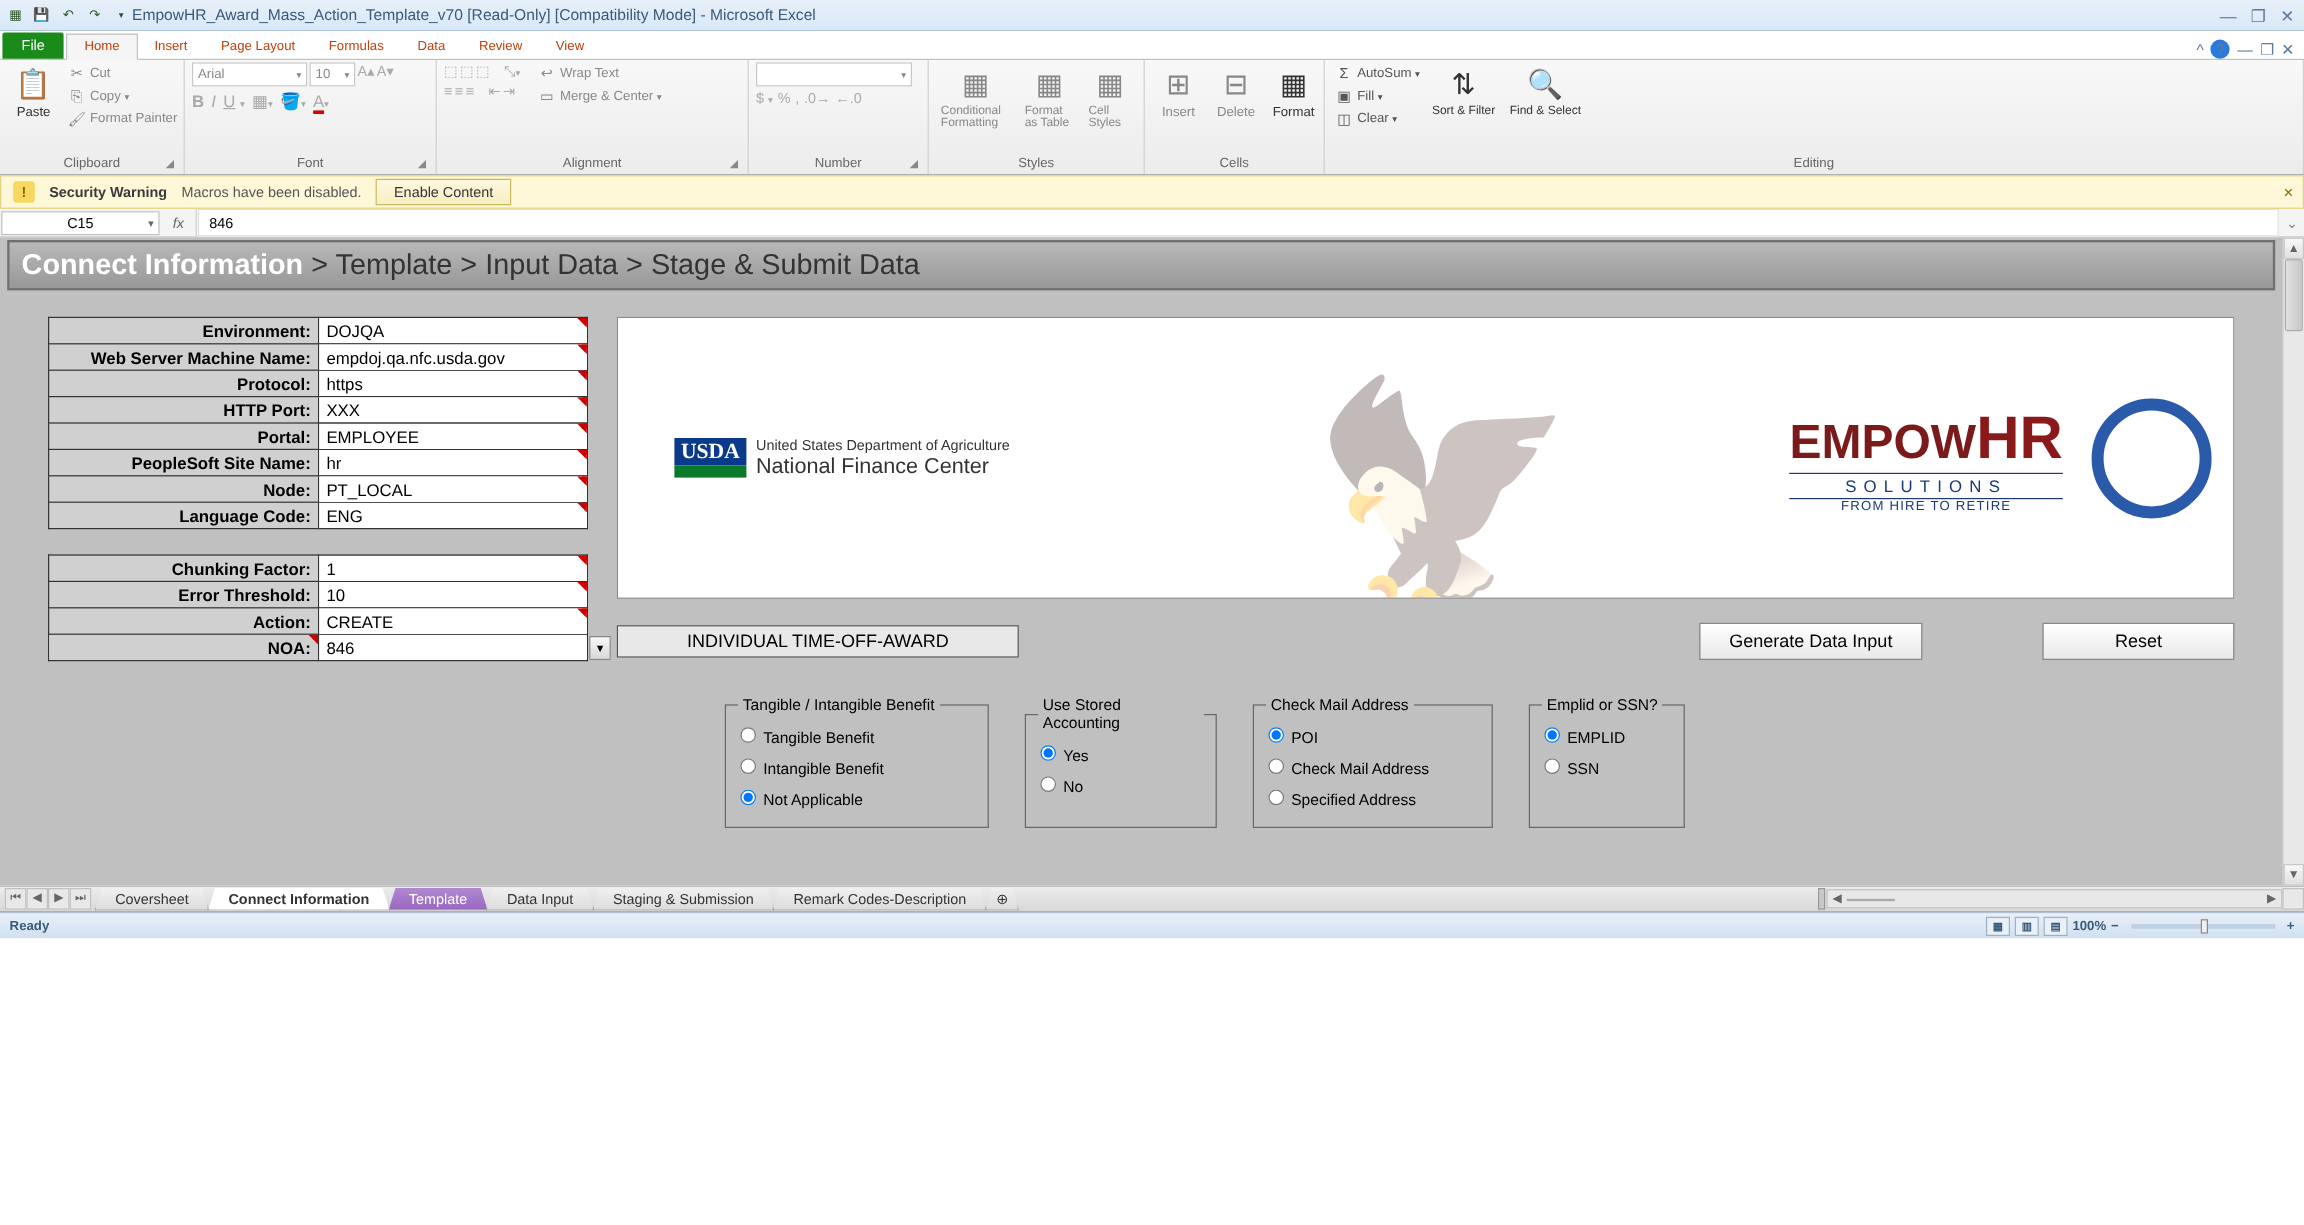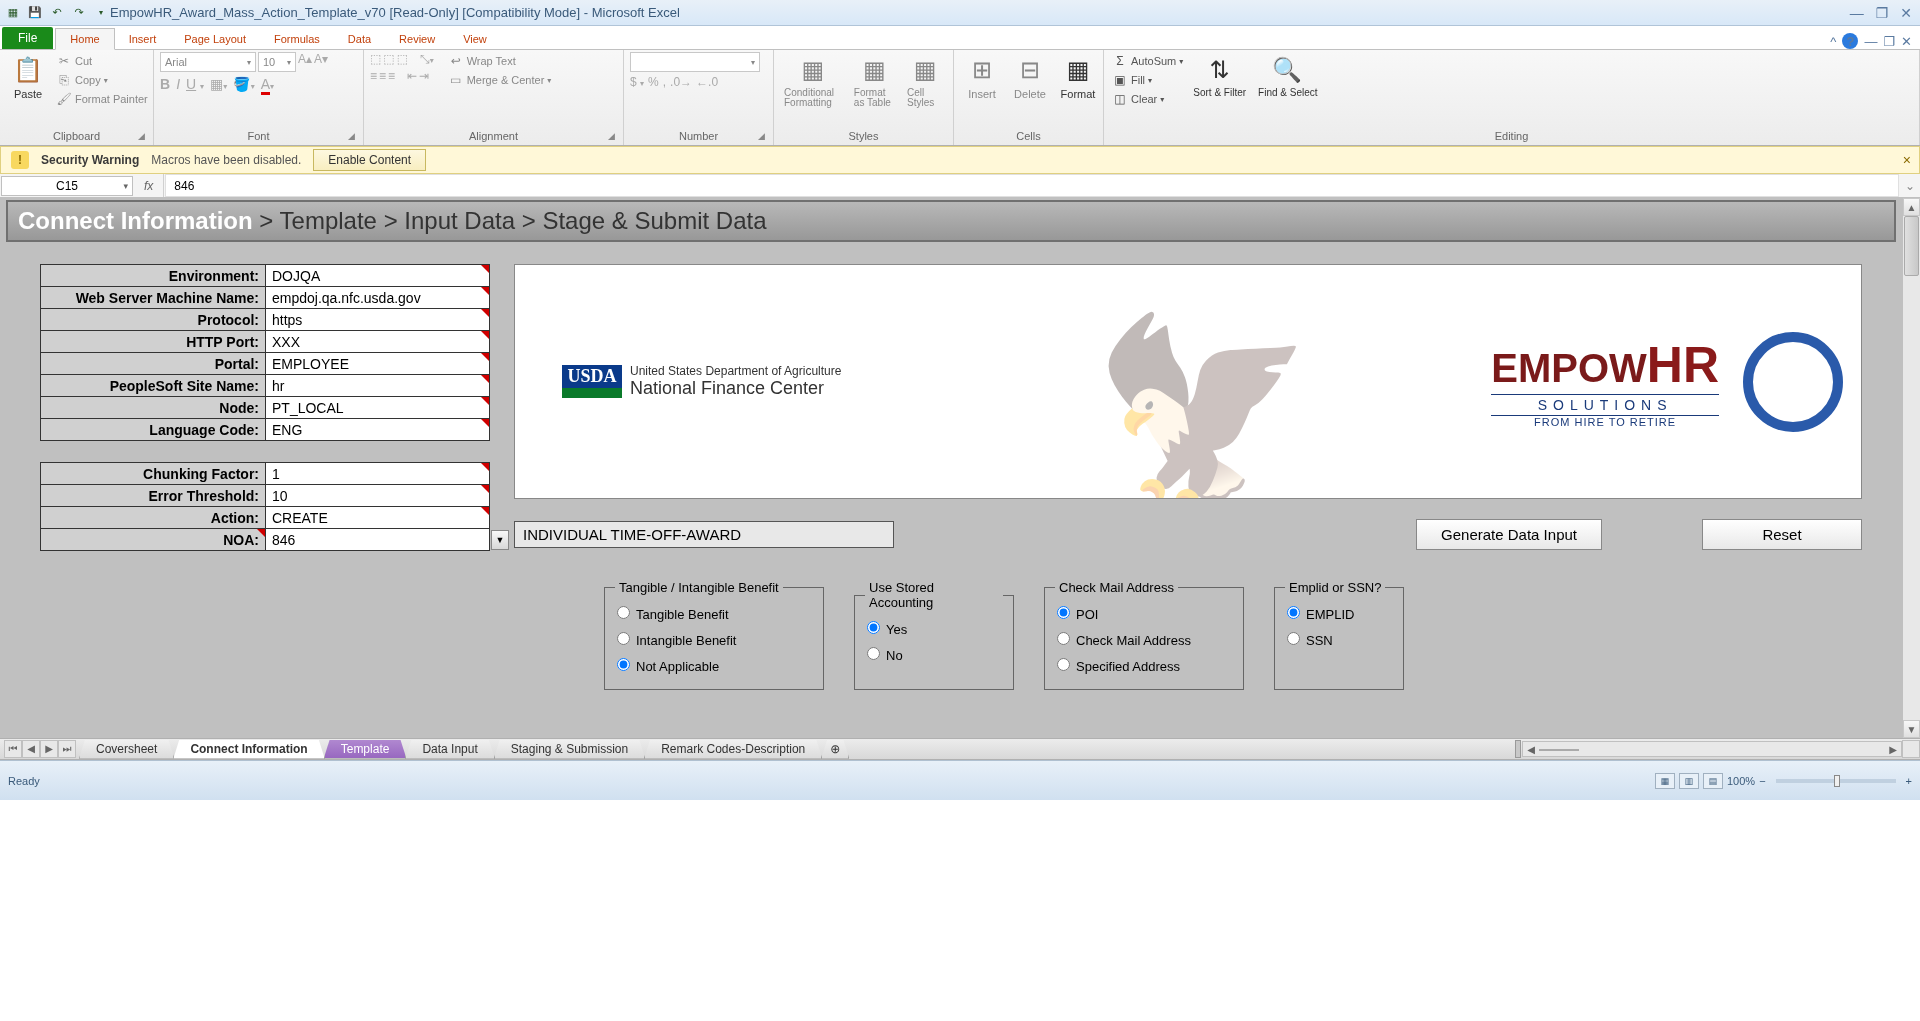--- a/index.html
+++ b/index.html
@@ -82,21 +82,21 @@
 .empowhr { margin-left:auto; text-align:center; font-family:Georgia,serif; position:relative;}
 .empowhr .t1 { font-size:40px; font-weight:bold;}
 .empowhr .t1 .e { color:#7a1a1a;}
 .empowhr .t1 .hr { color:#8a1a1a; font-size:50px;}
 .empowhr .t2 { letter-spacing:6px; color:#1a3a7a; font-size:14px; border-top:1px solid #1a3a7a; border-bottom:1px solid #1a3a7a; padding:2px 0;}
 .empowhr .t3 { color:#1a3a7a; font-size:11px; letter-spacing:1px;}
 .ring { width:100px; height:100px; border:10px solid #2a5aaa; border-radius:50%; margin-left:10px;}
 .eagle { position:absolute; left:40%; top:20%; width:300px; height:200px; opacity:0.35; font-size:180px; color:#a0b0c0; display:flex; align-items:center; justify-content:center;}
 
 .actionrow { display:flex; align-items:center; gap:20px;}
-.awardbox { border:1px solid #555; background:#e8e8e8; padding:4px 8px; font-size:15px; width:380px; font-family:Arial,sans-serif;}
+.awardbox { border:1px solid #555; background:#e8e8e8; padding:4px 8px; font-size:15px; width:335px; font-family:Arial,sans-serif;text-align:center;}
 .genbtn { background:linear-gradient(#fff,#e8e8e8); border:1px solid #888; padding:6px 24px; font-size:15px; font-family:Arial,sans-serif;}
 
 .radiorow { display:flex; gap:30px; margin-top:30px; margin-left:90px;}
 fieldset { border:1px solid #666; padding:6px 10px 10px; font-family:Arial,sans-serif; font-size:13px;}
 fieldset legend { padding:0 4px; font-size:13px;}
 fieldset label { display:block; padding:5px 2px;}
 fieldset input[type=radio] { margin-right:6px;}
 
 
 .vscroll { width:18px; background:#e8e8e8; border-left:1px solid #c0c0c0; display:flex; flex-direction:column;}
@@ -111,21 +111,21 @@
 .sheettabs .stab { padding:2px 12px; background:linear-gradient(#f0f0f0,#dcdcdc); border:1px solid #a0a0a0; border-top:none; margin-left:-1px; color:#333; position:relative; clip-path:polygon(6px 0,calc(100% - 6px) 0,100% 100%,0 100%); padding-left:16px; padding-right:16px;}
 .sheettabs .stab.active { background:#fff; font-weight:bold;}
 .sheettabs .stab.purple { background:linear-gradient(#b088d0,#9868c0); color:#fff;}
 .sheettabs .hsplit { margin-left:auto; display:flex; align-items:center;}
 .sheettabs .hscroll { width:380px; height:16px; background:#e8e8e8; border:1px solid #c0c0c0; display:flex; align-items:center;}
 .sheettabs .hscroll .harr { width:16px; text-align:center; font-size:10px; color:#666;}
 .sheettabs .hscroll .htrack { flex:1; position:relative;}
 .sheettabs .hscroll .hthumb { position:absolute; left:0; width:40px; top:0; bottom:0; background:linear-gradient(#e8e8e8,#c8c8c8); border:1px solid #aaa;}
 
 
-.statusbar { height:40px; background:linear-gradient(#e8f0f8,#d0e0f0); border-top:1px solid #b0c0d0; display:flex; align-items:center; padding:0 8px; font-size:11px; color:#3a5a7a;}
+.statusbar { height:22px; background:linear-gradient(#e8f0f8,#d0e0f0); border-top:1px solid #b0c0d0; display:flex; align-items:center; padding:0 8px; font-size:11px; color:#3a5a7a;font-weight:bold;}
 .statusbar .right { margin-left:auto; display:flex; align-items:center; gap:4px;}
 .statusbar .viewbtn { width:20px; height:16px; border:1px solid #a0b0c0; background:#e8f0f8; display:inline-flex; align-items:center; justify-content:center; font-size:9px;}
 .zoomslider { width:120px; height:4px; background:#c0d0e0; position:relative; margin:0 6px;}
 .zoomslider .zknob { position:absolute; left:58px; top:-4px; width:6px; height:12px; background:#f0f0f0; border:1px solid #888;}
 </style>
 </head>
 <body>
 
 <div class="titlebar">
   <div class="qat">

